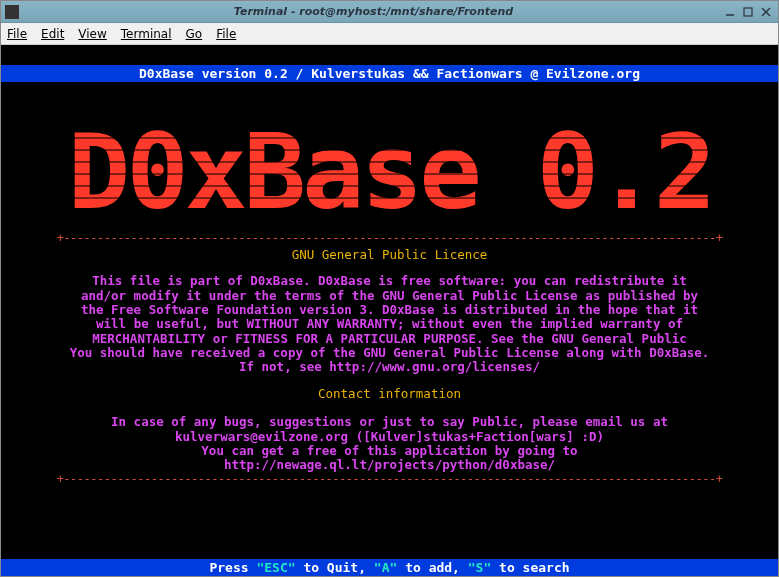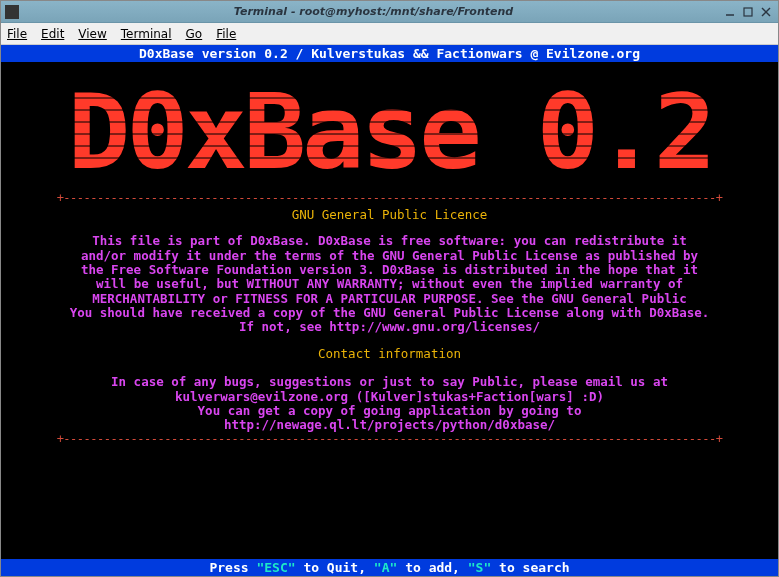--- a/index.html
+++ b/index.html
@@ -73,24 +73,26 @@
   flex-direction: column;
   overflow: hidden;
 }
 .header-bar {
   background: #003bde;
   color: #fff;
   text-align: center;
   font-size: 13px;
   padding: 1px 0;
   font-weight: bold;
+  margin-top: 20px;
 }
 .logo-area {
   padding: 6px 0 4px 0;
   text-align: center;
+  margin-top: 20px;
 }
 .logo-svg {
   display: block;
   margin: 0 auto;
 }
 .content-box {
   flex: 1;
   padding: 0 8px;
   color: #d24a3a;
   font-size: 12.5px;
@@ -189,21 +191,21 @@
       <div class="body-text">the Free Software Foundation version 3. D0xBase is distributed in the hope that it</div>
       <div class="body-text">will be useful, but WITHOUT ANY WARRANTY; without even the implied warranty of</div>
       <div class="body-text">MERCHANTABILITY or FITNESS FOR A PARTICULAR PURPOSE. See the GNU General Public</div>
       <div class="body-text">You should have received a copy of the GNU General Public License along with D0xBase.</div>
       <div class="body-text">If not, see http://www.gnu.org/licenses/</div>
       <div style="height:10px"></div>
       <div class="section-title">Contact information</div>
       <div style="height:8px"></div>
       <div class="body-text">In case of any bugs, suggestions or just to say Public, please email us at</div>
       <div class="body-text">kulverwars@evilzone.org ([Kulver]stukas+Faction[wars] :D)</div>
-      <div class="body-text">You can get a copy of going application by going to</div>
+      <div class="body-text">You can get a free of this application by going to</div>
       <div class="body-text">http://newage.ql.lt/projects/python/d0xbase/</div>
       <div class="hr-line">+-------------------------------------------------------------------------------------------------+</div>
     </div>
 
     <div class="footer-bar">
       <span>Press </span><span class="key">"ESC"</span><span> to Quit, </span><span class="key">"A"</span><span> to add, </span><span class="key">"S"</span><span> to search</span>
     </div>
 
   </div>
 </div>

